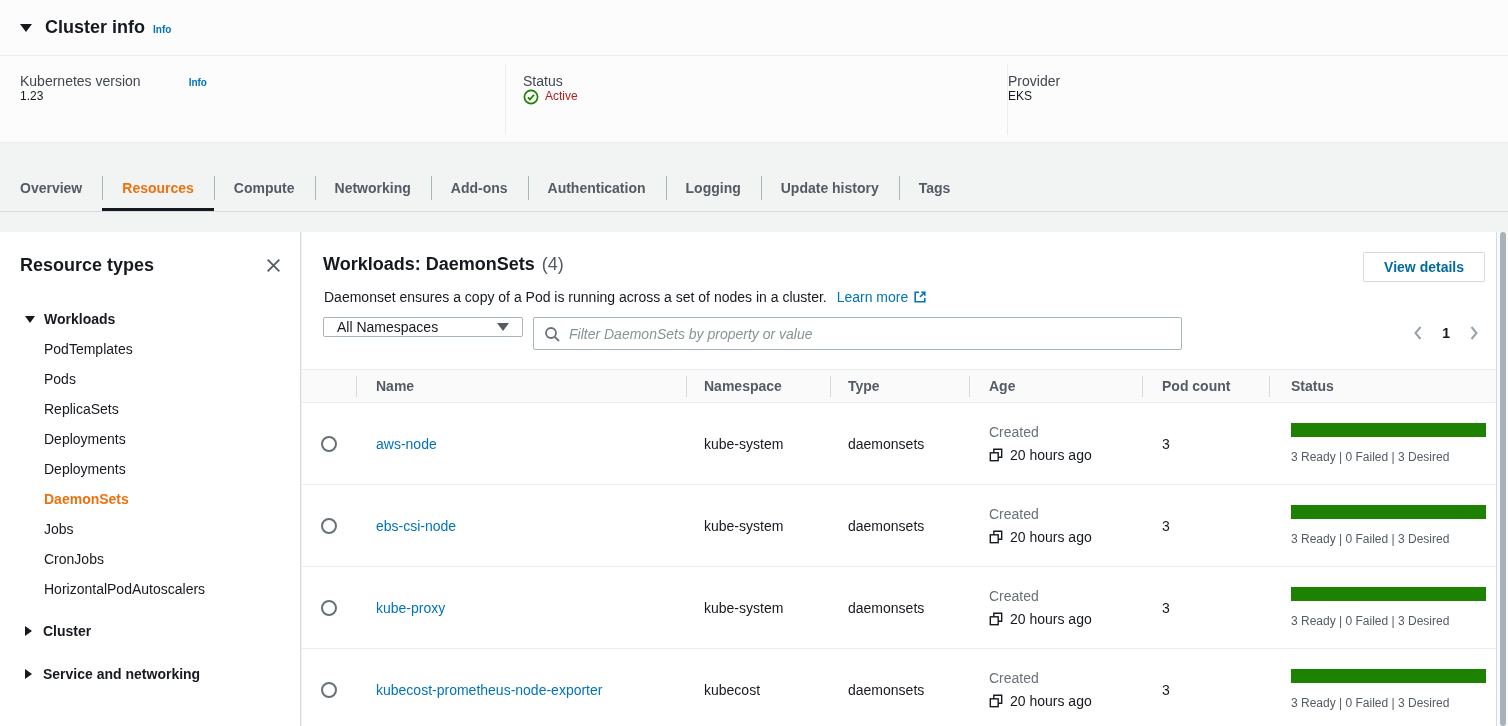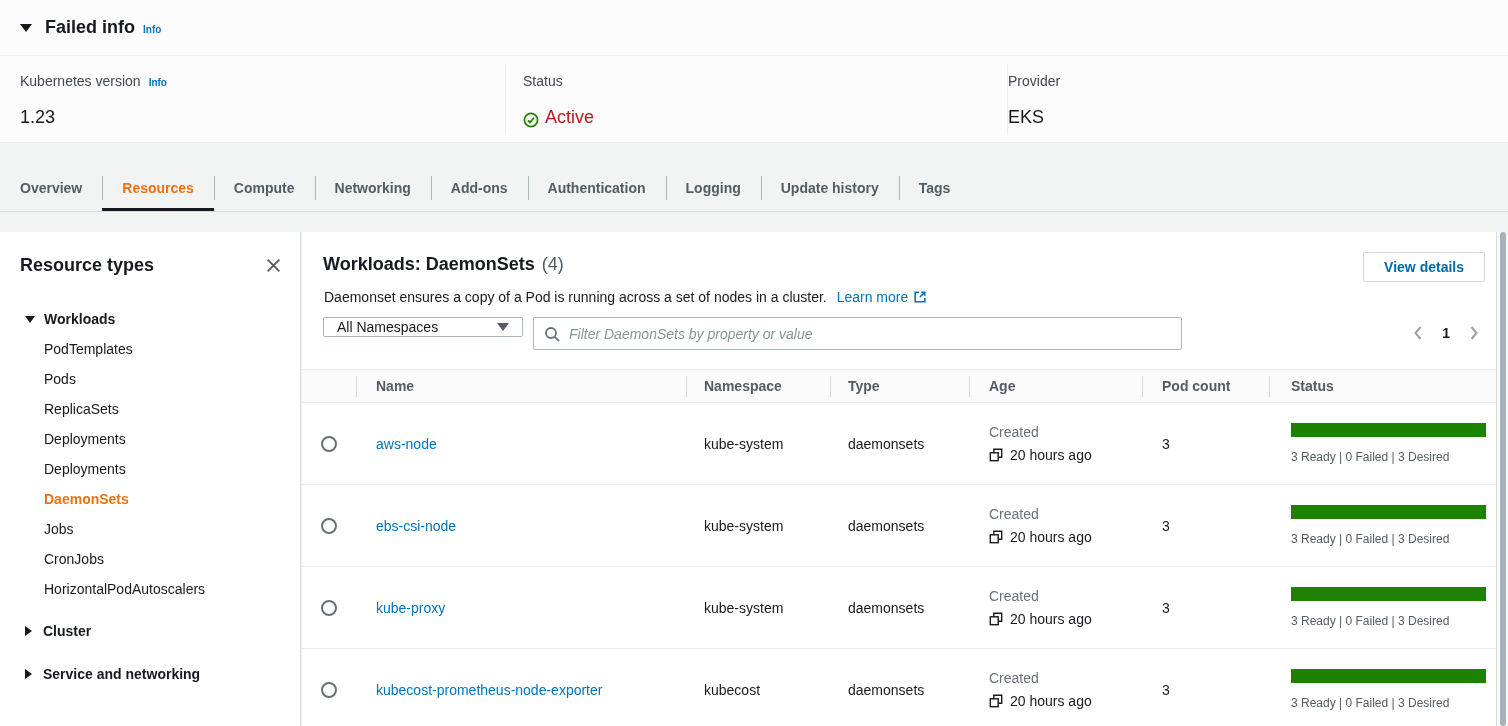--- a/index.html
+++ b/index.html
@@ -18,23 +18,23 @@
   .caret { display:inline-block; width:0; height:0; }
   .caret-down { border-left:6px solid transparent; border-right:6px solid transparent; border-top:8px solid #16191f; }
   .caret-right { border-top:6px solid transparent; border-bottom:6px solid transparent; border-left:8px solid #16191f; }
   .card-title { font-size:18px; font-weight:bold; margin-left:13px; color:#16191f; }
   .info-link { font-size:10px; font-weight:bold; color:#0073bb; margin-left:8px; position:relative; top:2px; cursor:pointer; }
   .card-fields { display:grid; grid-template-columns:505px 502px 1fr; height:87px; }
   .field { padding-top:17px; }
   .field-1 { padding-left:20px; }
   .field-2 { padding-left:17px; border-left:1px solid #eaeded; margin-top:8px; margin-bottom:8px; padding-top:9px; }
   .field-3 { border-left:1px solid #eaeded; margin-top:8px; margin-bottom:8px; padding-top:9px; }
-  .field-label { font-size:14px; color:#414750; display:flex; align-items:center; }
+  .field-label { font-size:14px; color:#414750; display:flex; align-items:center;gap:40px; }
   .field-label .info-link { top:1px; }
-  .field-value { font-size:18px; color:#16191f; margin-top:18px; display:flex; align-items:flex-end; }
+  .field-value { font-size:12px; color:#16191f; margin-top:0; display:flex; align-items:flex-start; }
   .status-active { color:#b91c1c; }
   .status-active svg { margin-right:6px; }
 
   
   .tab-strip { position:absolute; top:144px; left:0; right:0; height:88px; background:#f2f3f3; }
   .tab-strip-line { position:absolute; top:67px; left:0; right:0; height:1px; background:#d5dbdb; }
   .tabs { position:absolute; top:22px; left:0; display:flex; height:45px; }
   .tab { position:relative; padding:0 20px; line-height:44px; font-size:14px; font-weight:bold; color:#545b64; cursor:pointer; white-space:nowrap; }
   .tab:not(:first-child)::before { content:""; position:absolute; left:0; top:10px; height:24px; width:1px; background:#aab7b8; }
   .tab.active { color:#ec7211; }
@@ -101,21 +101,21 @@
   .status-text { font-size:12px; color:#545b64; margin-top:13px; }
 </style>
 </head>
 <body>
 
 <div class="screen">
 
   <div class="cluster-card">
     <div class="card-header">
       <span class="caret caret-down"></span>
-      <span class="card-title">Failed info</span>
+      <span class="card-title">Cluster info</span>
       <span class="info-link">Info</span>
     </div>
     <div class="card-fields">
       <div class="field field-1">
         <div class="field-label">
           <span>Kubernetes version</span>
           <span class="info-link">Info</span>
         </div>
         <div class="field-value">
           <span>1.23</span>

